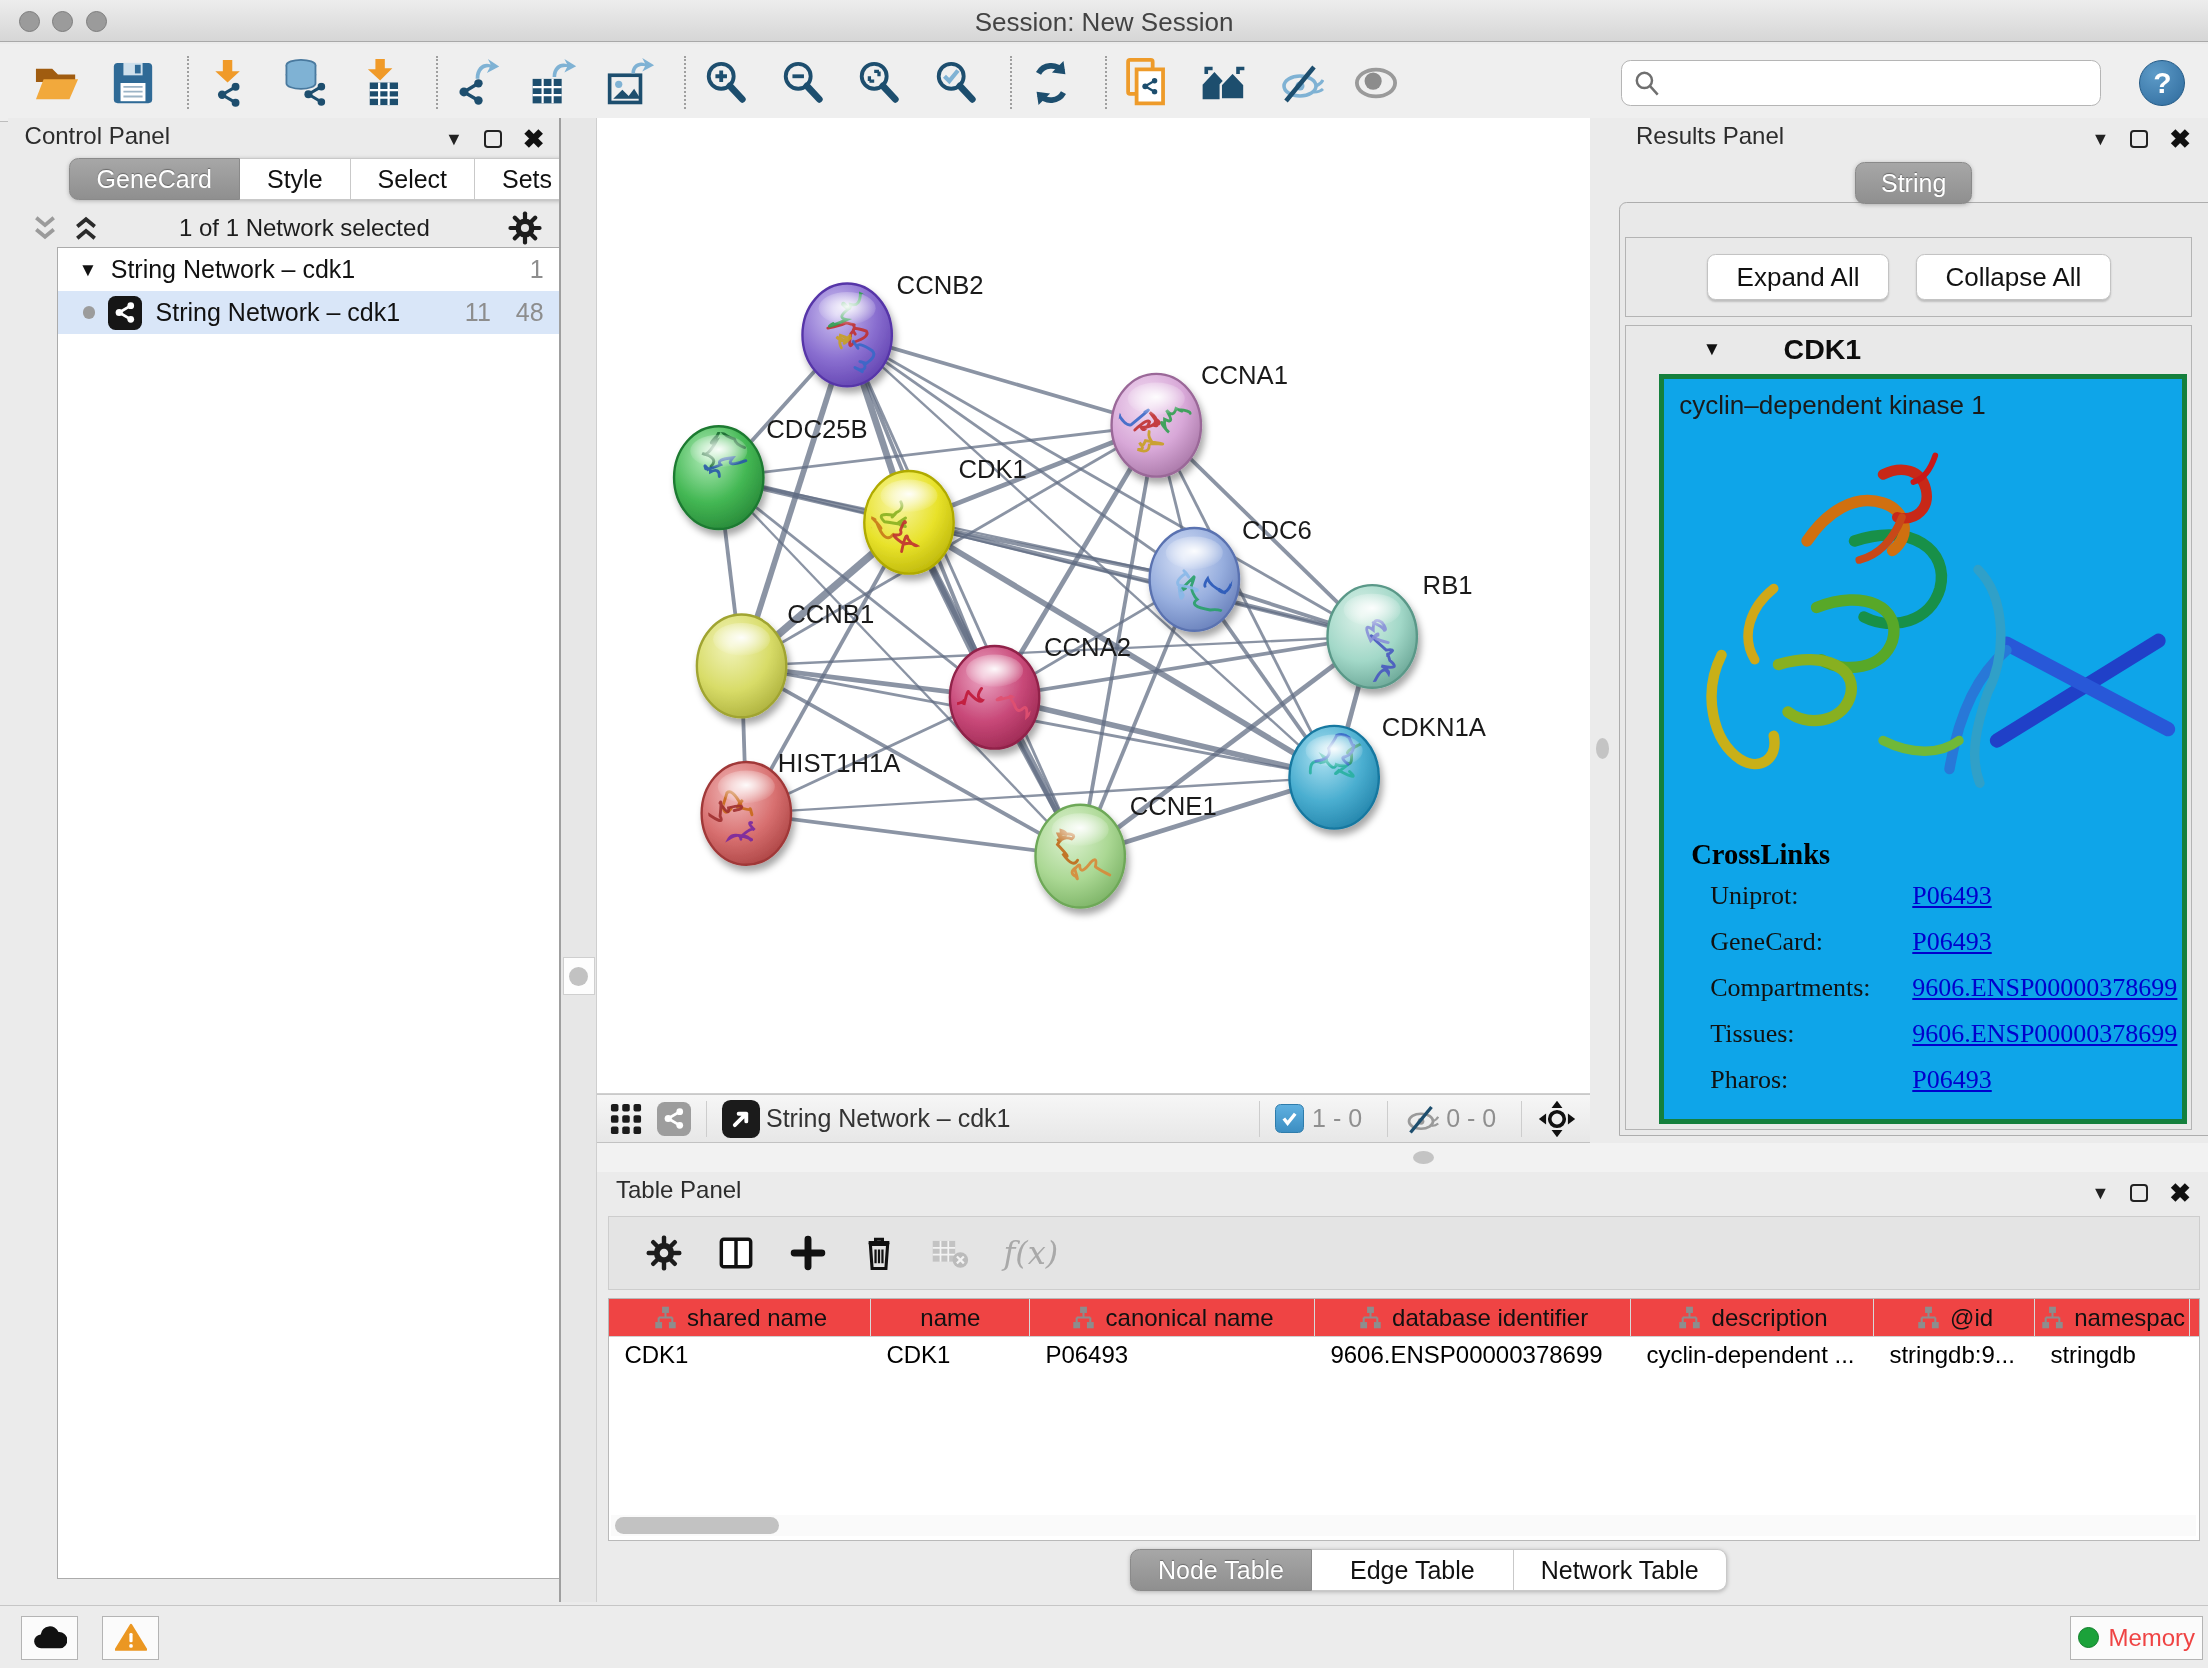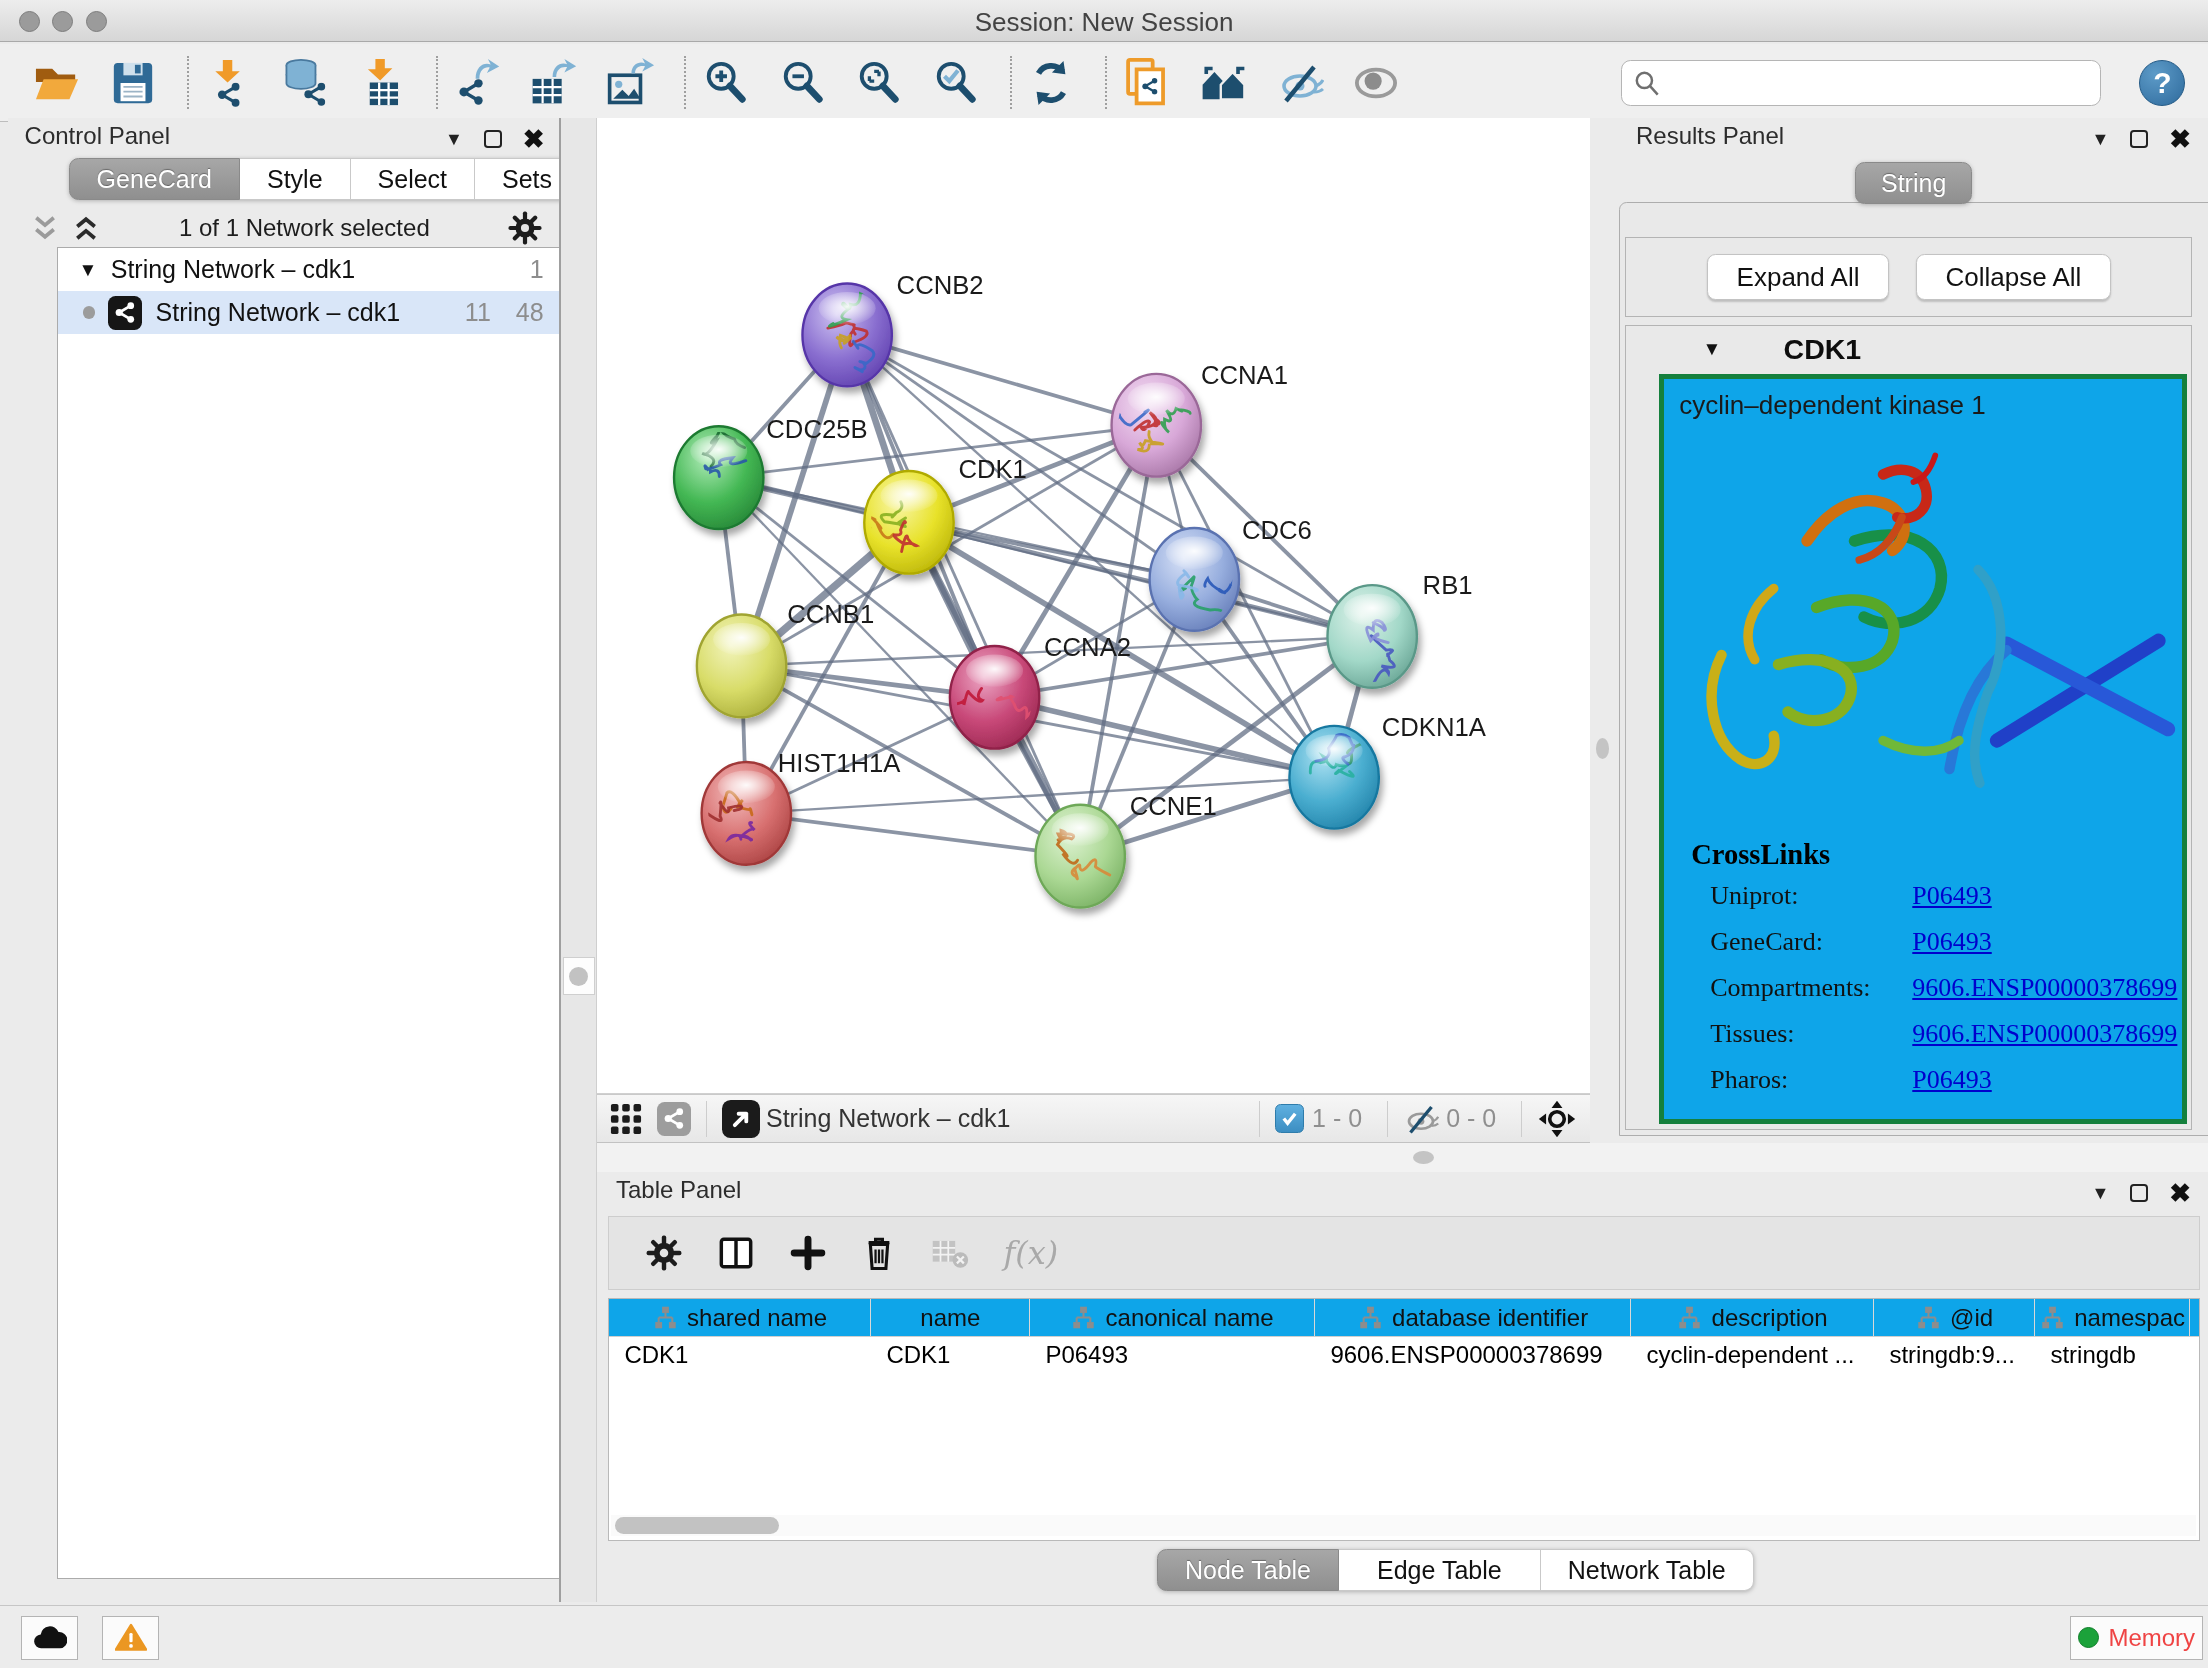--- a/index.html
+++ b/index.html
@@ -98,28 +98,28 @@
   #ribbon-svg { display:block; margin:5.7px auto 0 auto; }
   #xl-title { font-family:"Liberation Serif", serif; font-weight:bold; font-size:28.5px; color:#000; margin:13.3px 0 9.5px 27px; }
   .xrow { display:flex; font-family:"Liberation Serif", serif; font-size:26px; margin:0 0 16px 46px; }
   .xlab { width:202px; color:#111; }
   .xval { color:#0000cd; text-decoration:underline; }
   
   #table-panel { position:absolute; left:597px; top:1172px; width:1611px; height:434px; background:#ebebeb; }
   #tp-toolbar { position:absolute; left:11.4px; top:44px; width:1592px; height:74px; background:#e4e4e4; border:1px solid #cdcdcd;
     display:flex; align-items:center; gap:34px; padding-left:36px; }
   #tp-table { position:absolute; left:11.4px; top:126px; width:1592px; height:243px; background:#fff; border:1px solid #b9b9b9; }
-  #tp-thead { display:flex; height:38px; background:#0ea5e9; border-bottom:1.9px solid #cfcfcf; }
+  #tp-thead { display:flex; height:38px; background:#ef4444; border-bottom:1.9px solid #cfcfcf; }
   .th { display:flex; align-items:center; justify-content:center; gap:9.5px; font-size:24px; color:#111;
     border-right:1.9px solid #d8d8d8; overflow:hidden; white-space:nowrap; }
   #tp-trow { display:flex; height:36px; align-items:center; }
   .td { font-size:24px; color:#000; padding-left:15px; overflow:hidden; white-space:nowrap; }
   #tp-hscroll { position:absolute; left:1.9px; bottom:3.8px; width:1585px; height:21px; background:#fafafa; }
   #tp-hthumb { position:absolute; left:3.8px; top:1.9px; width:164px; height:17px; border-radius:8.6px; background:#c2c2c2; }
-  #tp-tabs { position:absolute; left:533px; top:377px;margin-left:27px; }
+  #tp-tabs { position:absolute; left:533px; top:377px; }
   
   #status-bar { position:absolute; left:0; top:1605px; width:2208px; height:63px; background:#ececec; border-top:1.9px solid #c6c6c6; }
   .stbtn { position:absolute; top:9.5px; height:44px; background:#fbfbfb; border:1.9px solid #b4b4b4; display:flex; align-items:center; justify-content:center; }
   #memorybtn { left:2070px; width:133px; gap:9.5px; font-size:24px; color:#ef4444; }
   #memdot { width:21px; height:21px; border-radius:50%; background:#1ba23a; border:1px solid #0e7d28; }
   svg { display:block; }
   text { font-family:"Liberation Sans", sans-serif; }
 </style>
 </head>
 <body>

